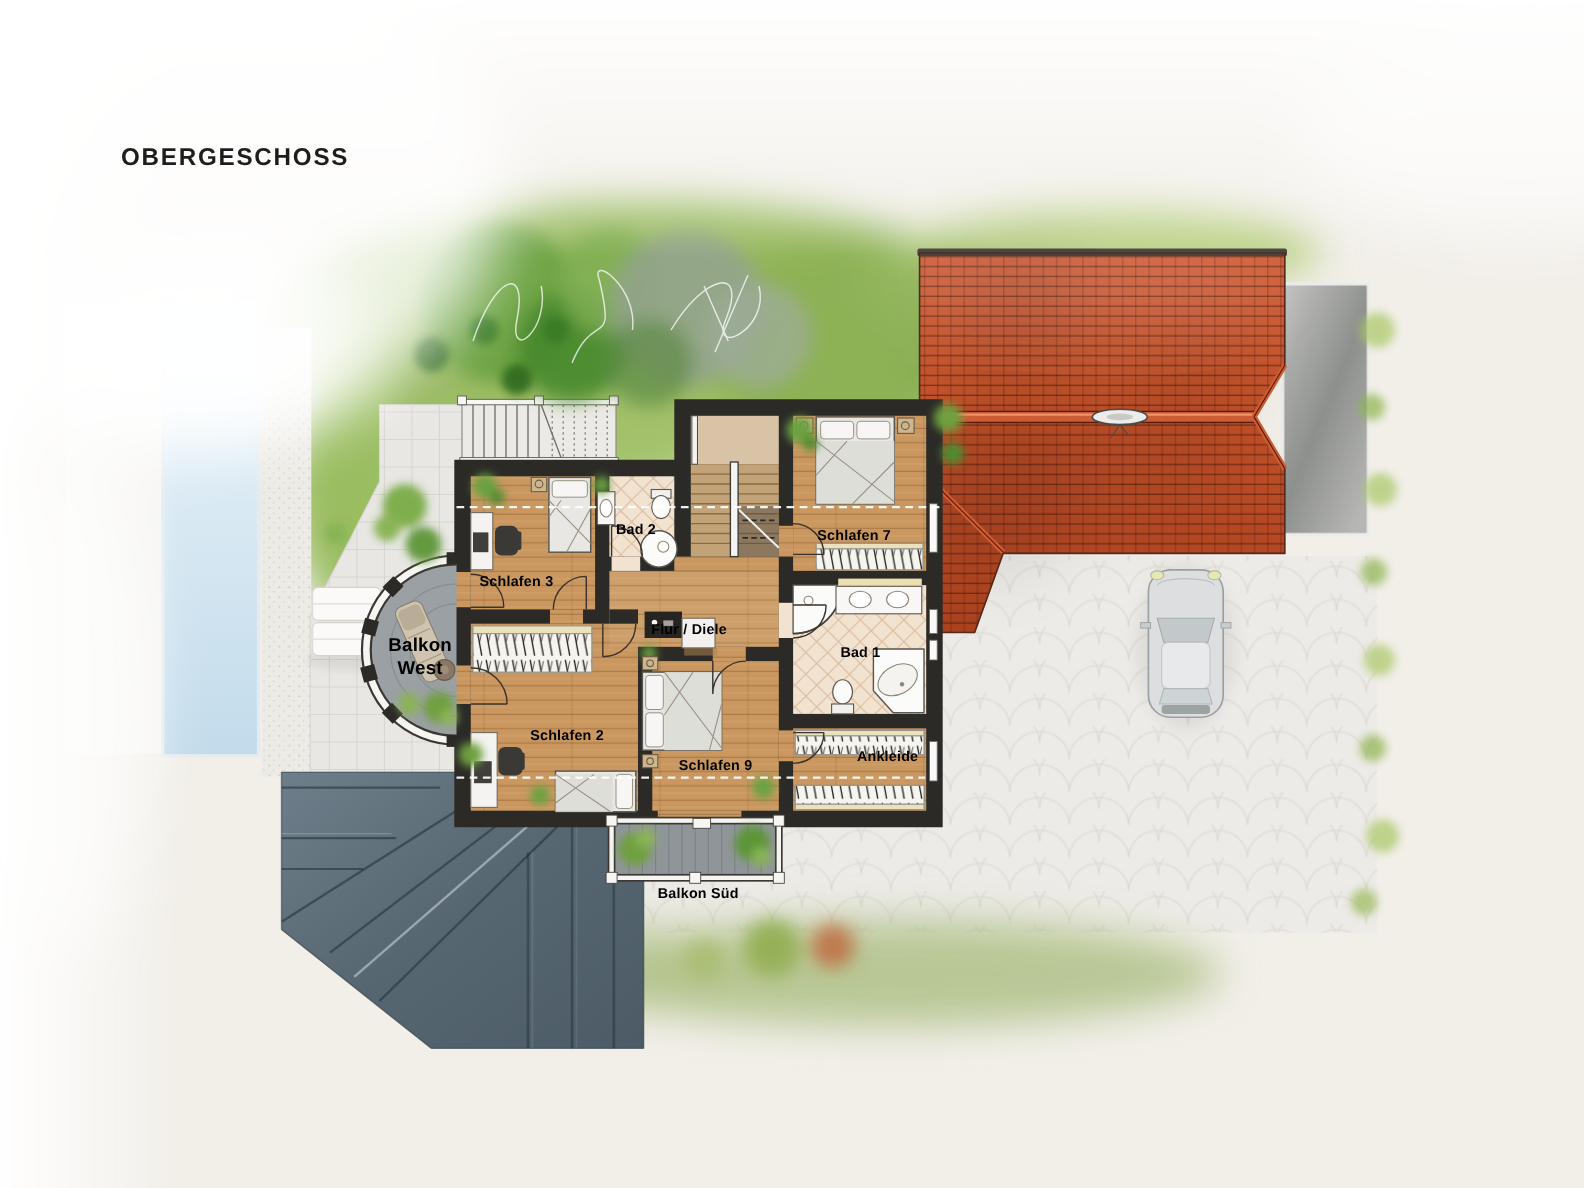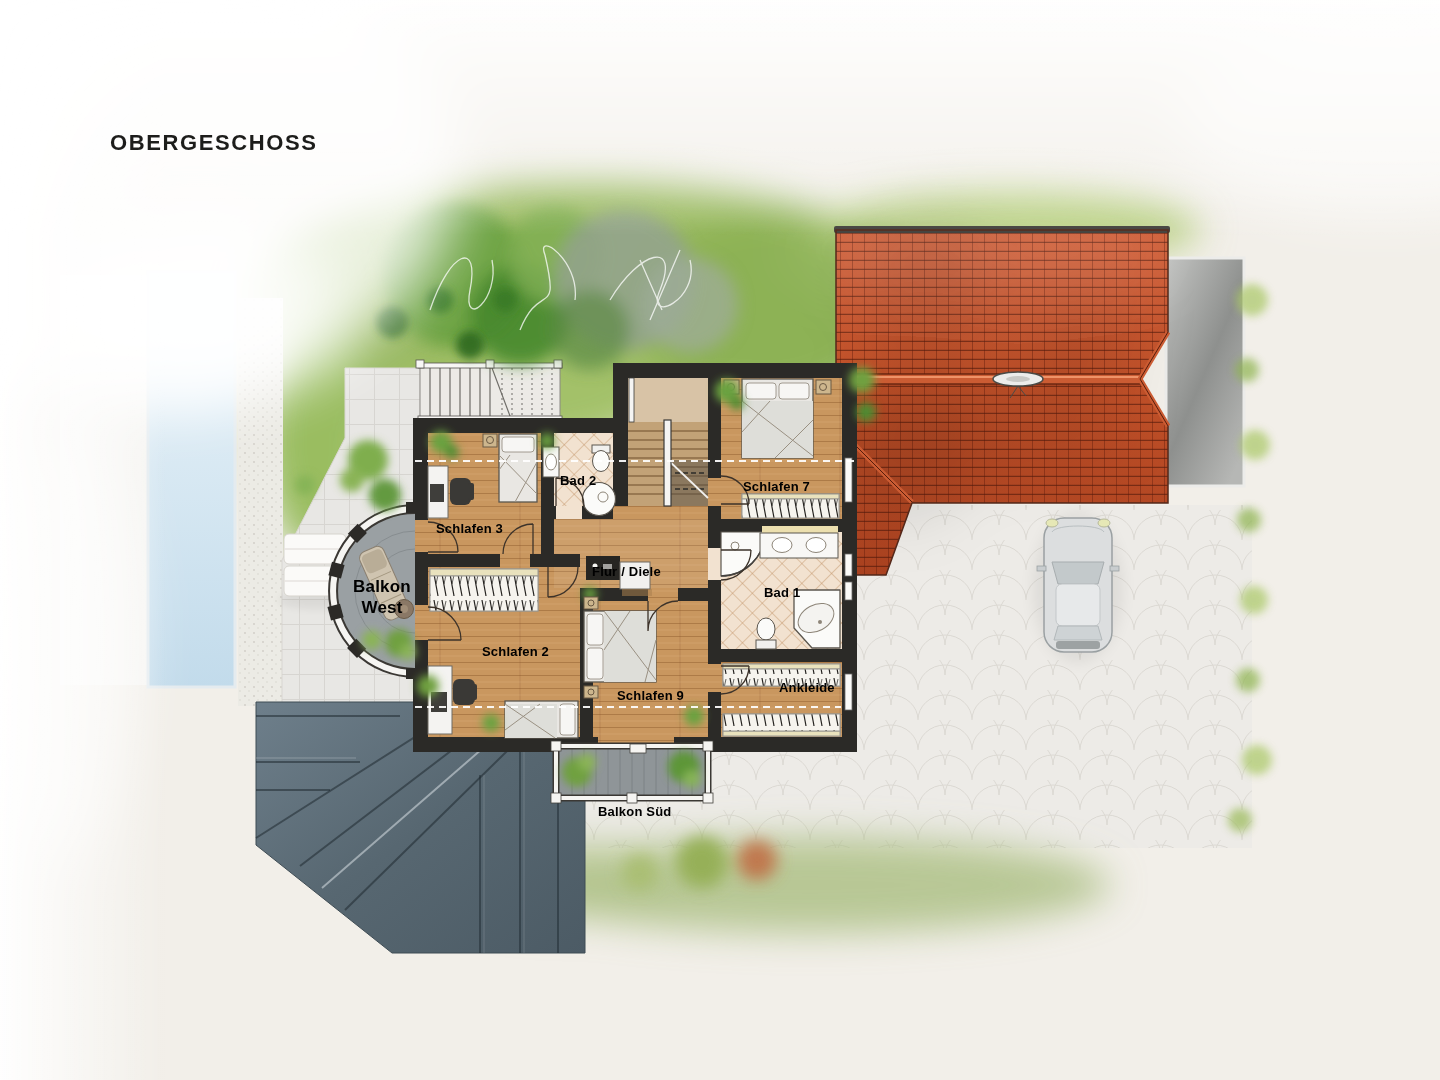--- a/index.html
+++ b/index.html
@@ -487,18 +487,18 @@
   <ellipse cx="1380" cy="120" rx="200" ry="100" fill="#ffffff" opacity="0.5" filter="url(#b30)"></ellipse>
 </g>
 </svg>
 
 <div class="title">OBERGESCHOSS</div>
 <span class="lbl" style="left:436px;top:521px;">Schlafen 3</span>
 <span class="lbl" style="left:560px;top:473px;">Bad 2</span>
 <span class="lbl" style="left:592px;top:564px;">Flur / Diele</span>
 <span class="lbl" style="left:743px;top:479px;">Schlafen 7</span>
 <span class="lbl" style="left:752px;top:585px;margin-left:12px;">Bad 1</span>
-<span class="lbl" style="left:482px;top:644px;">Schlafen 2</span>
+<span class="lbl" style="left:482px;top:661px;">Schlafen 2</span>
 <span class="lbl" style="left:617px;top:688px;">Schlafen 9</span>
 <span class="lbl" style="left:779px;top:680px;">Ankleide</span>
 <span class="lbl two-line" style="left:350px;top:576px;">Balkon West</span>
 <span class="lbl" style="left:598px;top:804px;">Balkon Süd</span>
 </div>
 
 </body></html>

